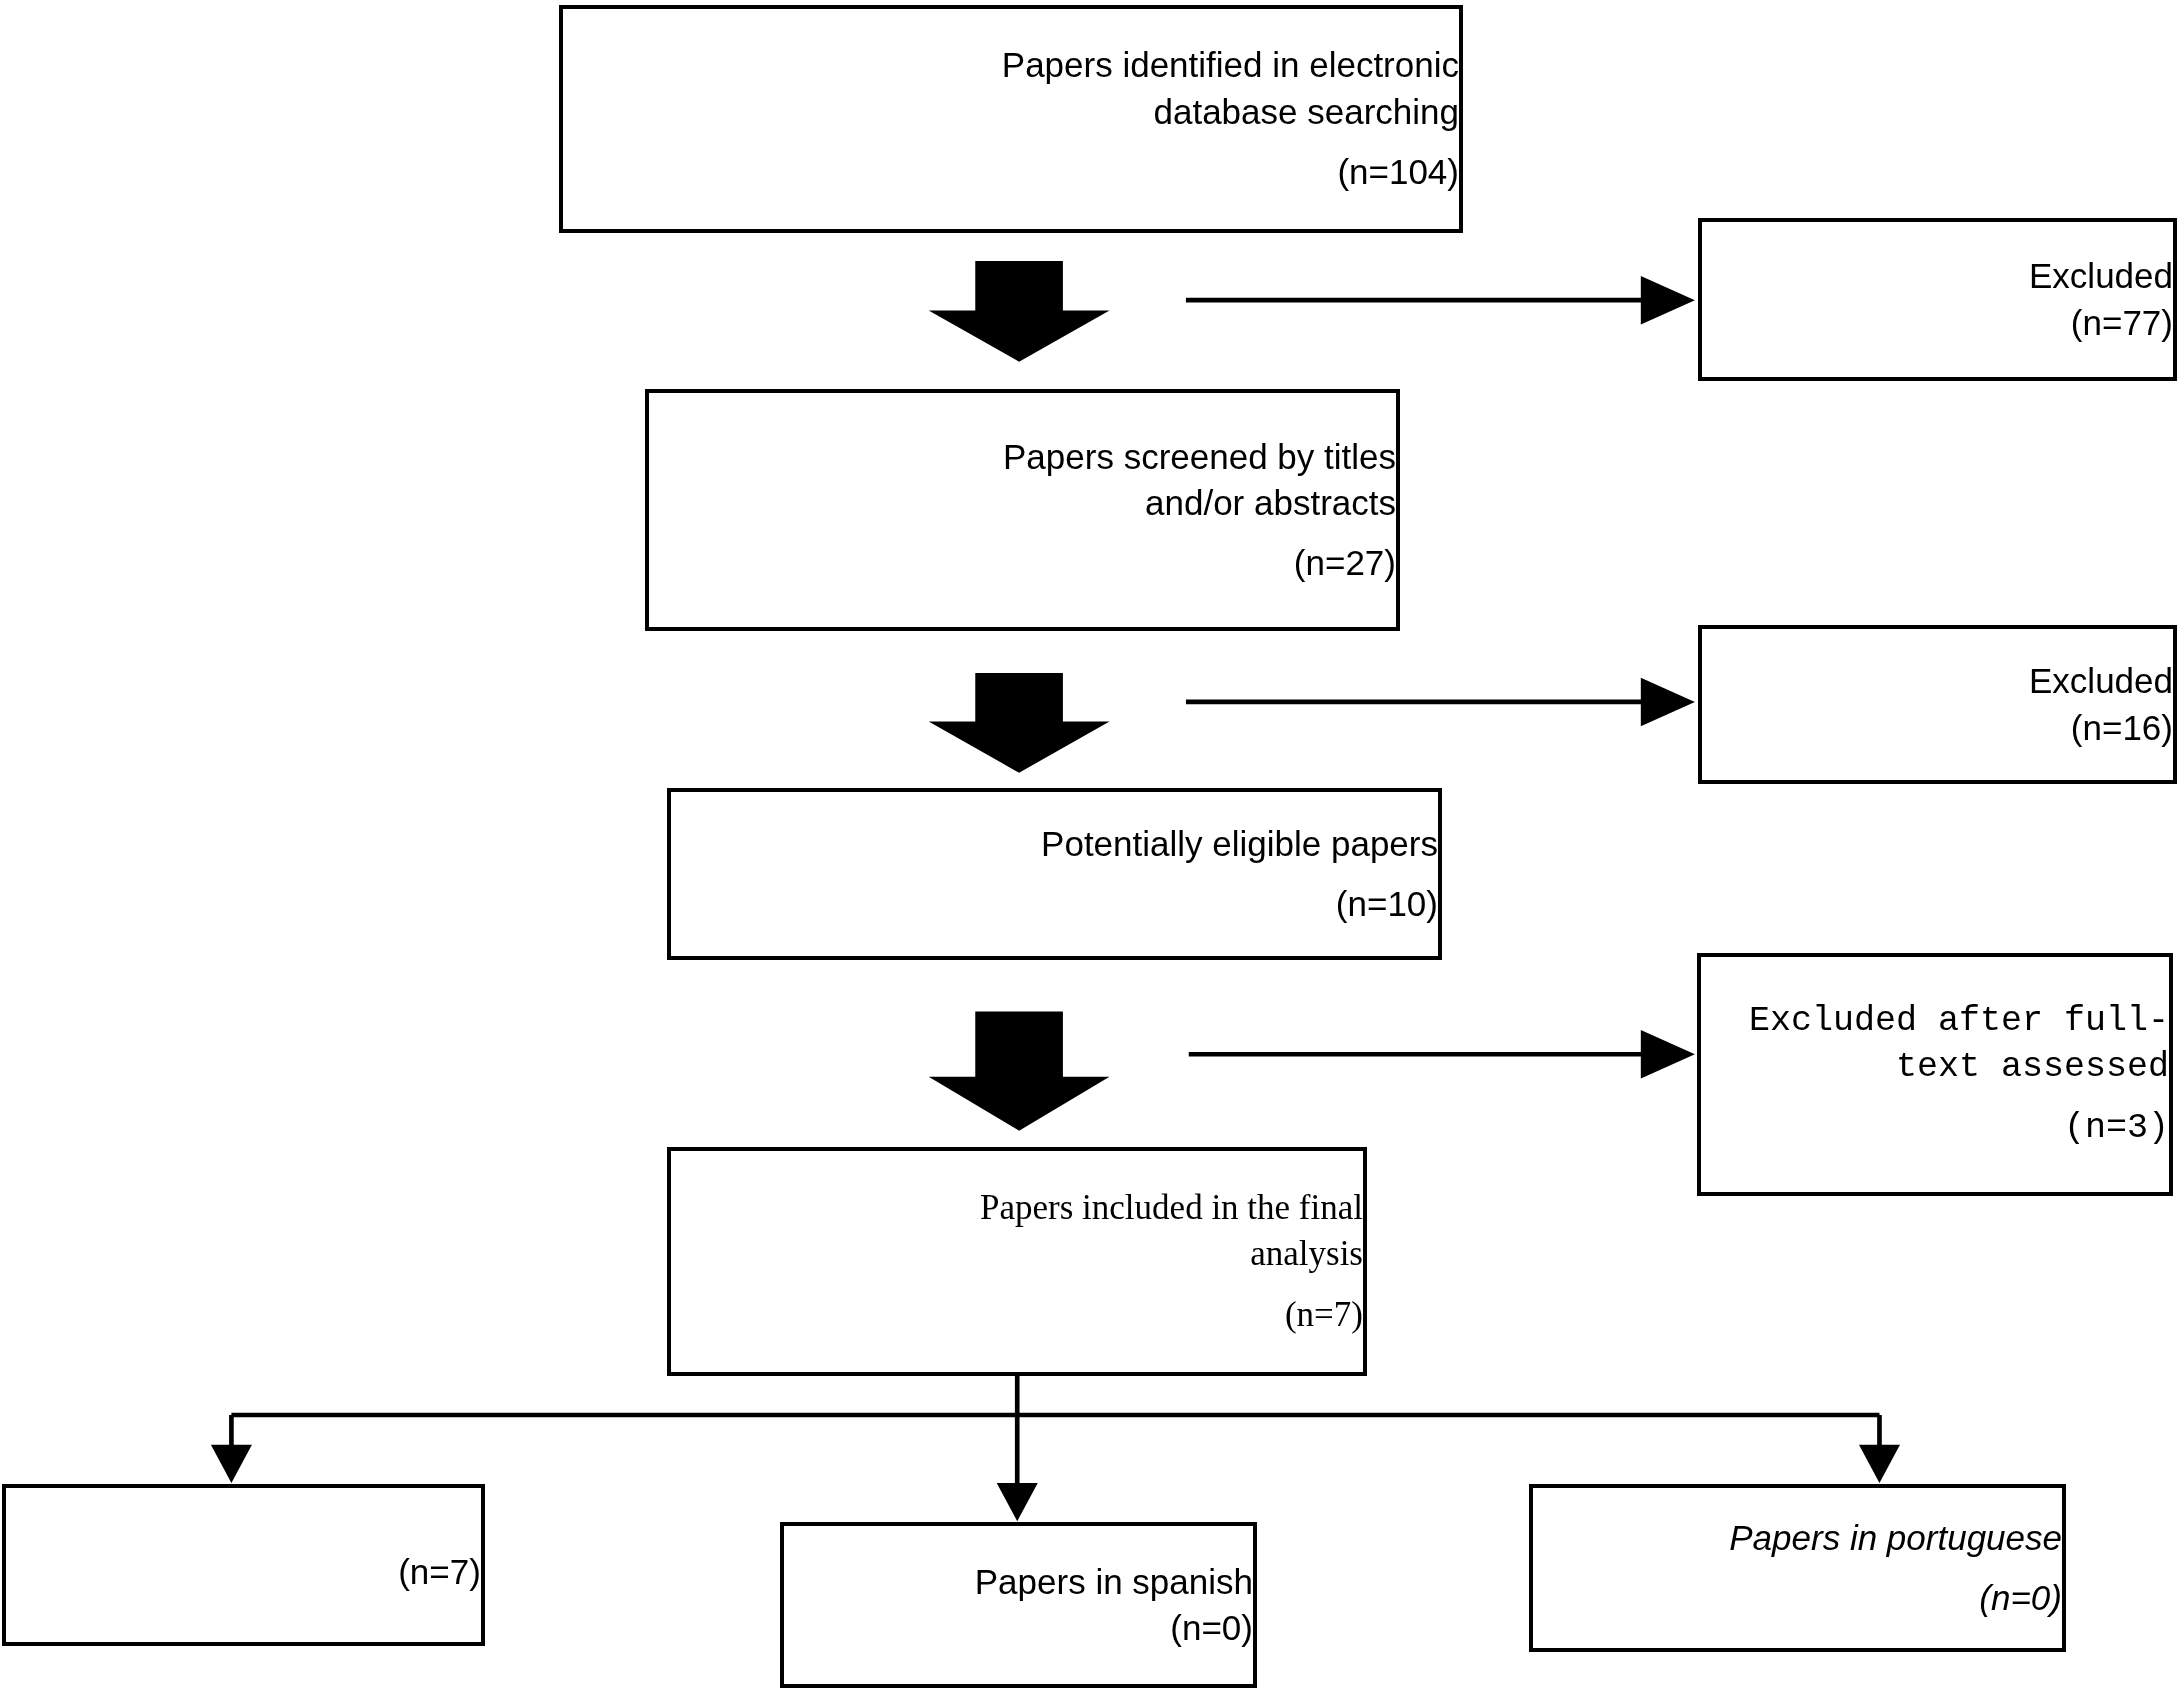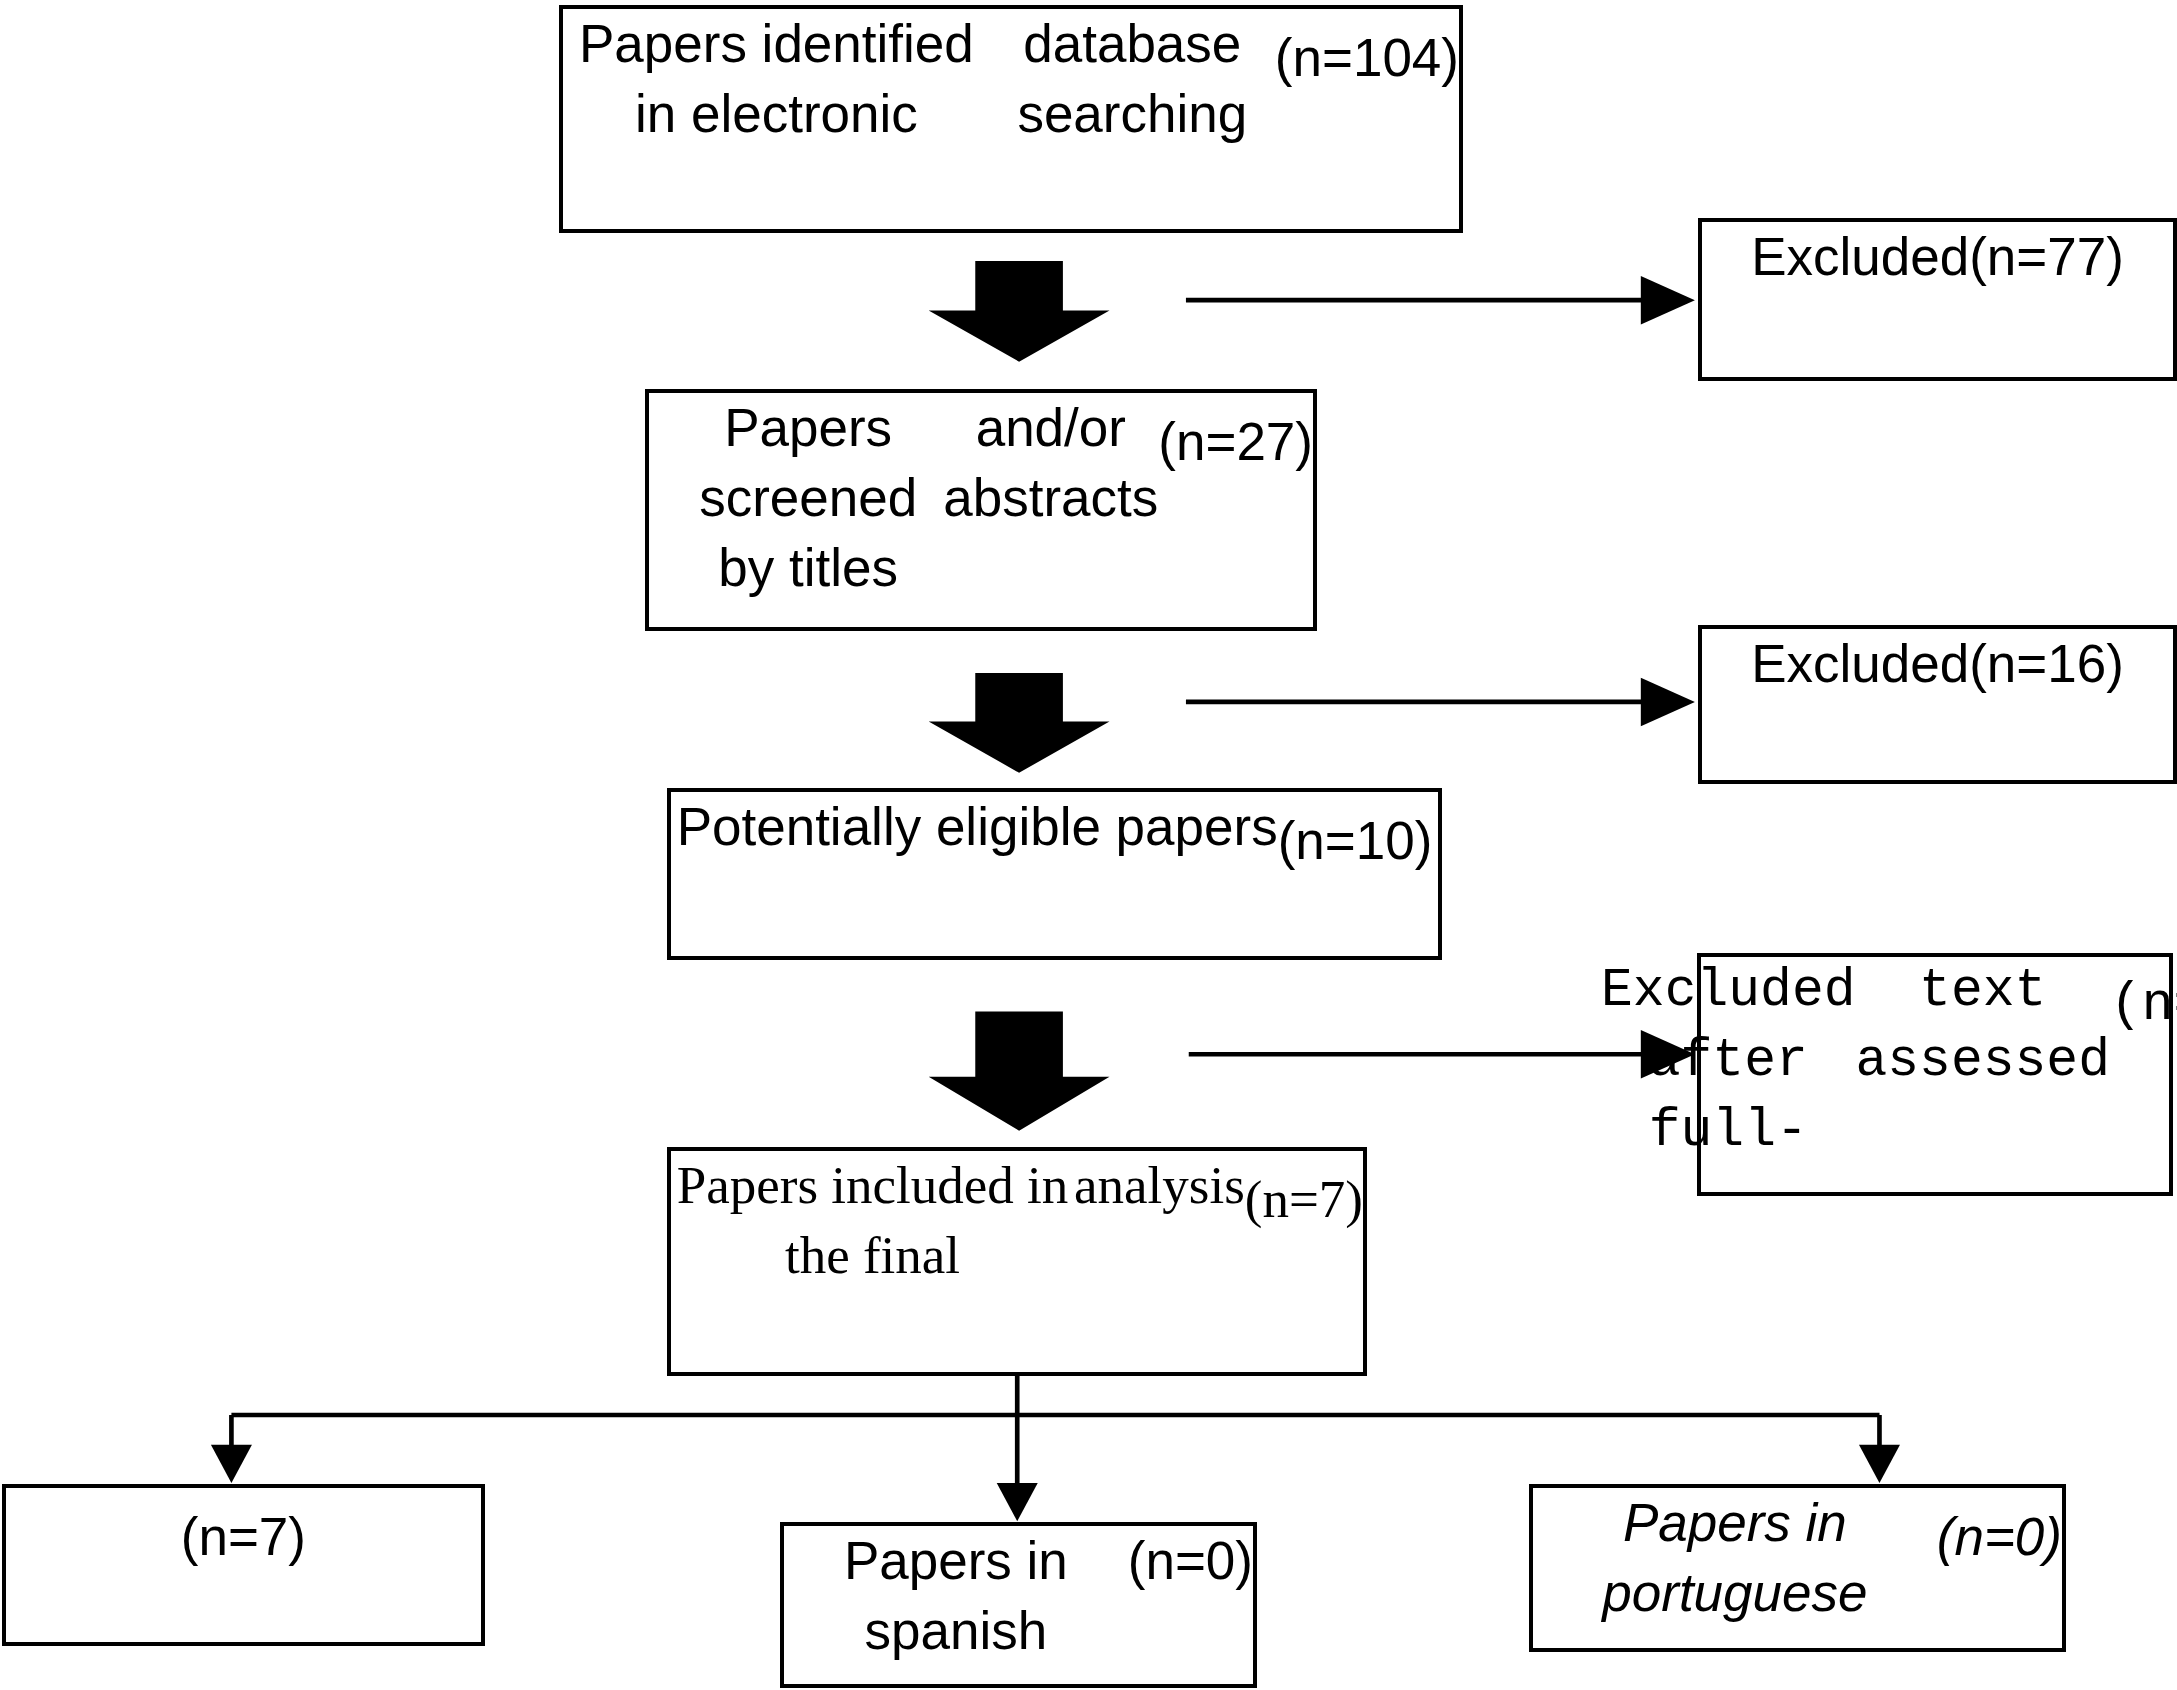--- a/index.html
+++ b/index.html
@@ -22,33 +22,33 @@
     width: 2178px;
     height: 1690px;
     pointer-events: none;
   }
   .box {
     position: absolute;
     box-sizing: border-box;
     border: 4.7px solid #000000;
     background: #ffffff;
     display: flex;
-    flex-direction: row;
-    align-items: flex-start;
+    flex-direction: column;
+    align-items: flex-end;
     justify-content: center;
     text-align: center;
-    font-size: 53px;
+    font-size: 35px;
     line-height: 1.32;
   }
   .box .count {
     margin-top: 14px;
   }
   
   .box-step1 { left: 559px;  top: 4.7px;    width: 904px; height: 228px; }
-  .box-step2 { left: 645px;  top: 389px;  width: 672px; height: 242px; padding-left: 24px; }
+  .box-step2 { left: 645px;  top: 389px;  width: 755px; height: 242px; padding-left: 24px; }
   .box-step3 { left: 667px;  top: 788px;  width: 775px; height: 172px; }
   .box-step4 { left: 667px;  top: 1147px; width: 700px; height: 229px; font-family: Liberation Serif, serif; }
   
   .box-excl1 { left: 1698px; top: 218px;  width: 479px; height: 163px; }
   .box-excl2 { left: 1698px; top: 625px;  width: 479px; height: 159px; }
   .box-excl3 { left: 1697px; top: 953px; width: 476px; height: 243px; font-family: Liberation Mono, monospace; }
   
   .box-english    { left: 1.9px;    top: 1484px; width: 483px; height: 162px; }
   .box-spanish    { left: 780px;  top: 1522px; width: 477px; height: 166px; }
   .box-portuguese { left: 1529px; top: 1484px; width: 537px; height: 168px; font-style: italic; }

